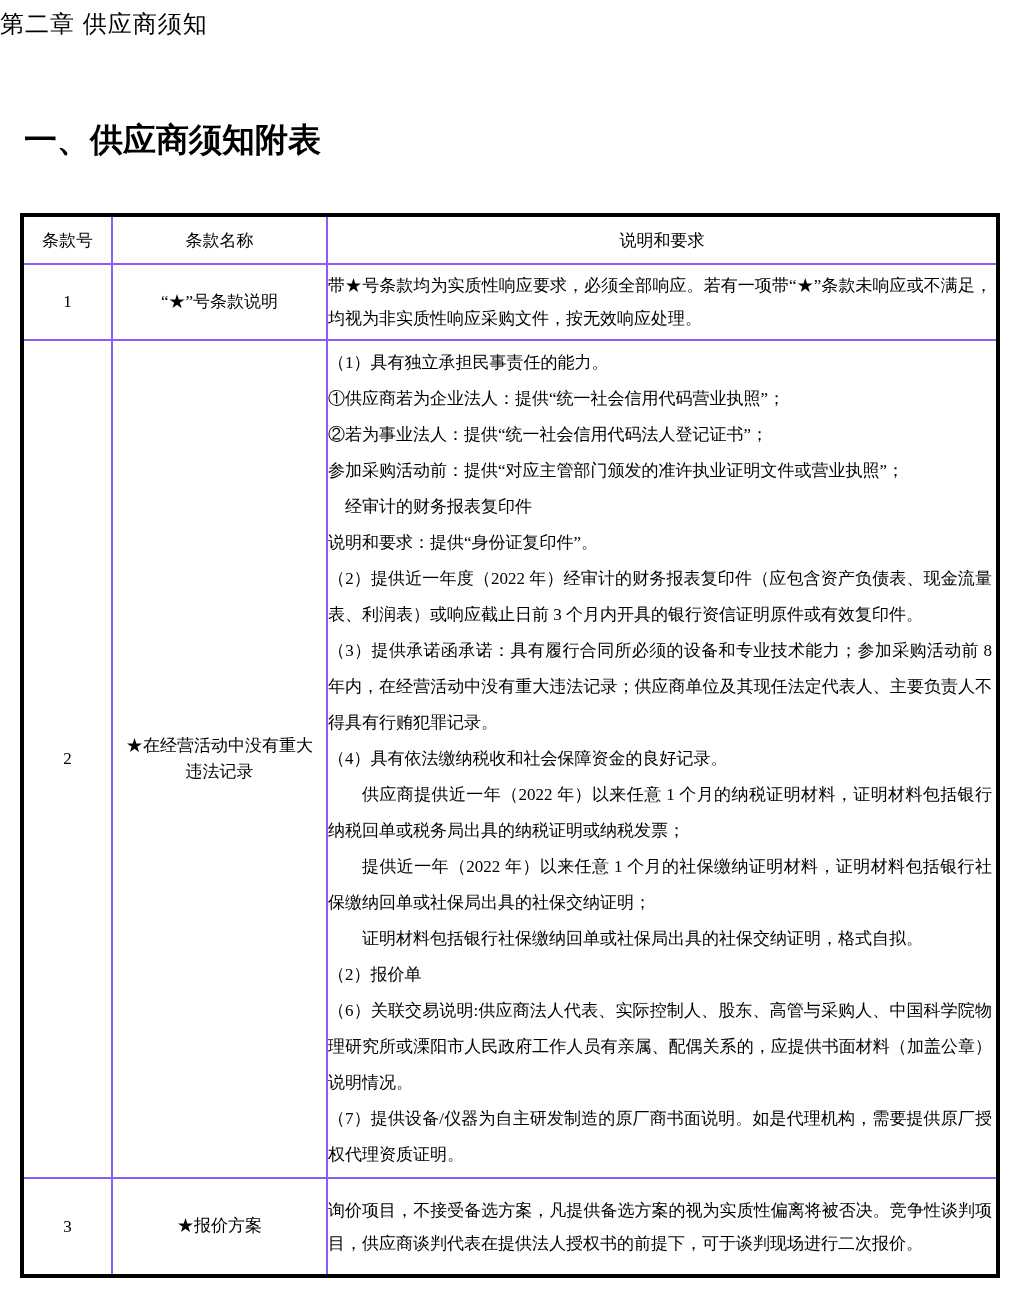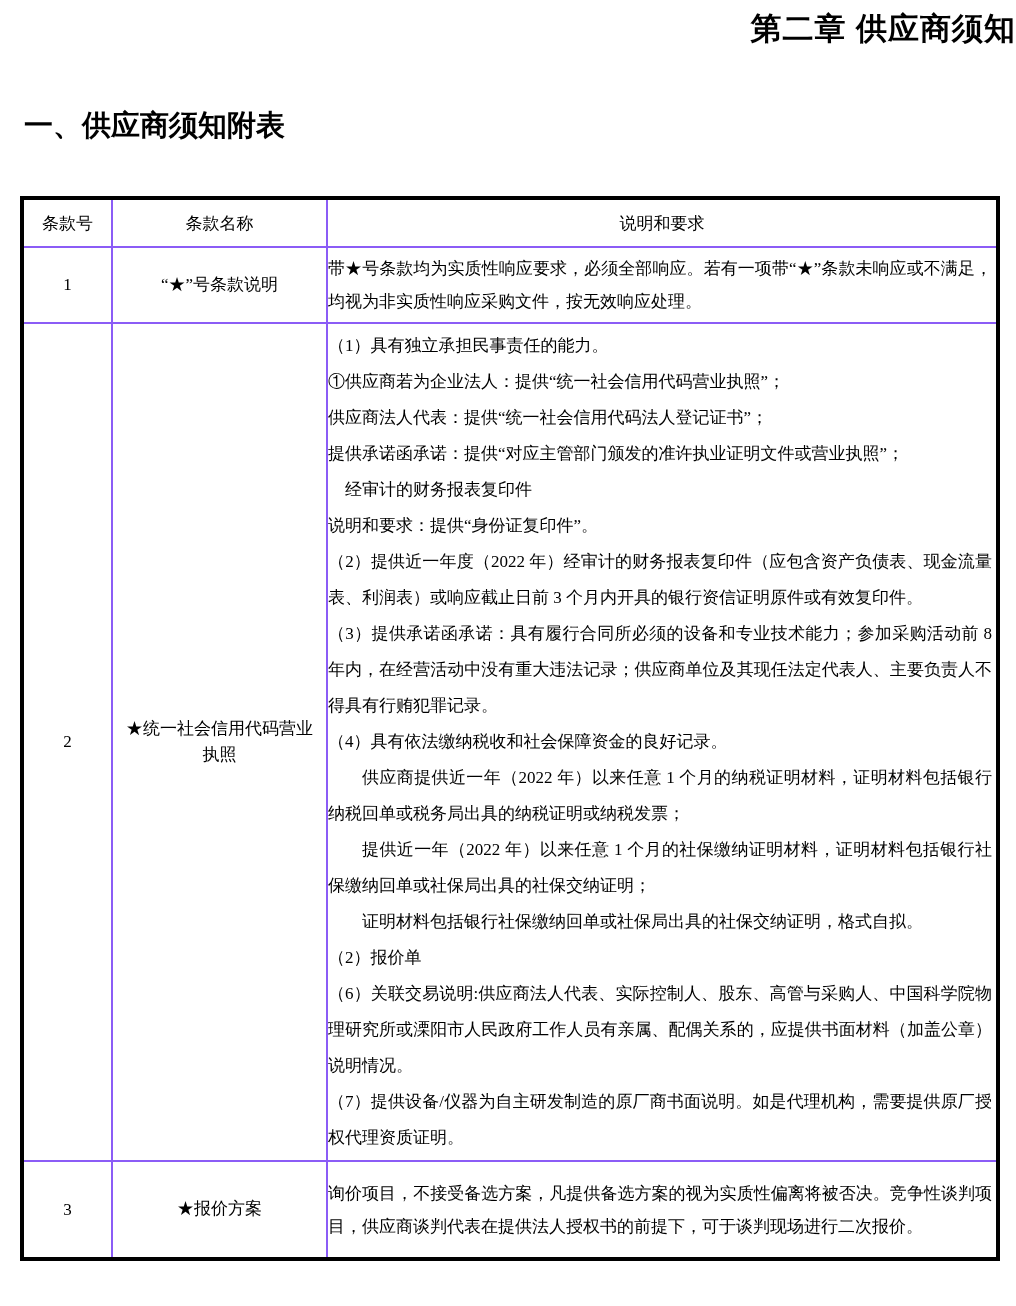--- a/index.html
+++ b/index.html
@@ -8,32 +8,32 @@
     background: #ffffff;
   }
   body {
     width: 1016px;
     height: 1306px;
     overflow: hidden;
     font-family: "Liberation Serif", "DejaVu Serif", serif;
     color: #000000;
   }
   .doc-title {
-    text-align: right;
+    text-align: left;
     font-family: "Liberation Sans", "DejaVu Sans", sans-serif;
-    font-weight: bold;
-    font-size: 31px;
+    font-weight: normal;
+    font-size: 24px;
     margin-top: 8px;
     letter-spacing: 1px;
   }
   .section-heading {
     font-family: "Liberation Sans", "DejaVu Sans", sans-serif;
     font-weight: bold;
-    font-size: 29px;
-    margin: 56px 0 0 24px;
+    font-size: 33px;
+    margin: 78px 0 0 24px;
   }
   table.notice-table {
     border-collapse: collapse;
     table-layout: fixed;
     margin: 50px 0 0 20px;
     width: 976px;
     border: 4px solid #000;
   }
   table.notice-table th,
   table.notice-table td {
@@ -84,26 +84,26 @@
   <tbody>
   <tr class="row-1">
         <td class="cell-id">1</td>
         <td class="cell-name">“★”号条款说明</td>
         <td class="cell-desc">
           <div class="para">带★号条款均为实质性响应要求，必须全部响应。若有一项带“★”条款未响应或不满足，均视为非实质性响应采购文件，按无效响应处理。</div>
         </td>
       </tr>
       <tr class="row-2">
         <td class="cell-id">2</td>
-        <td class="cell-name">★统一社会信用代码营业执照</td>
+        <td class="cell-name">★在经营活动中没有重大违法记录</td>
         <td class="cell-desc">
           <div class="para">（1）具有独立承担民事责任的能力。</div>
           <div class="para">①供应商若为企业法人：提供“统一社会信用代码营业执照”；</div>
-          <div class="para">供应商法人代表：提供“统一社会信用代码法人登记证书”；</div>
-          <div class="para">提供承诺函承诺：提供“对应主管部门颁发的准许执业证明文件或营业执照”；</div>
+          <div class="para">②若为事业法人：提供“统一社会信用代码法人登记证书”；</div>
+          <div class="para">参加采购活动前：提供“对应主管部门颁发的准许执业证明文件或营业执照”；</div>
           <div class="para indent-1">经审计的财务报表复印件</div>
           <div class="para">说明和要求：提供“身份证复印件”。</div>
           <div class="para">（2）提供近一年度（2022 年）经审计的财务报表复印件（应包含资产负债表、现金流量表、利润表）或响应截止日前 3 个月内开具的银行资信证明原件或有效复印件。</div>
           <div class="para">（3）提供承诺函承诺：具有履行合同所必须的设备和专业技术能力；参加采购活动前 8 年内，在经营活动中没有重大违法记录；供应商单位及其现任法定代表人、主要负责人不得具有行贿犯罪记录。</div>
           <div class="para">（4）具有依法缴纳税收和社会保障资金的良好记录。</div>
           <div class="para indent-2">供应商提供近一年（2022 年）以来任意 1 个月的纳税证明材料，证明材料包括银行纳税回单或税务局出具的纳税证明或纳税发票；</div>
           <div class="para indent-2">提供近一年（2022 年）以来任意 1 个月的社保缴纳证明材料，证明材料包括银行社保缴纳回单或社保局出具的社保交纳证明；</div>
           <div class="para indent-2">证明材料包括银行社保缴纳回单或社保局出具的社保交纳证明，格式自拟。</div>
           <div class="para">（2）报价单</div>
           <div class="para">（6）关联交易说明:供应商法人代表、实际控制人、股东、高管与采购人、中国科学院物理研究所或溧阳市人民政府工作人员有亲属、配偶关系的，应提供书面材料（加盖公章）说明情况。</div>

